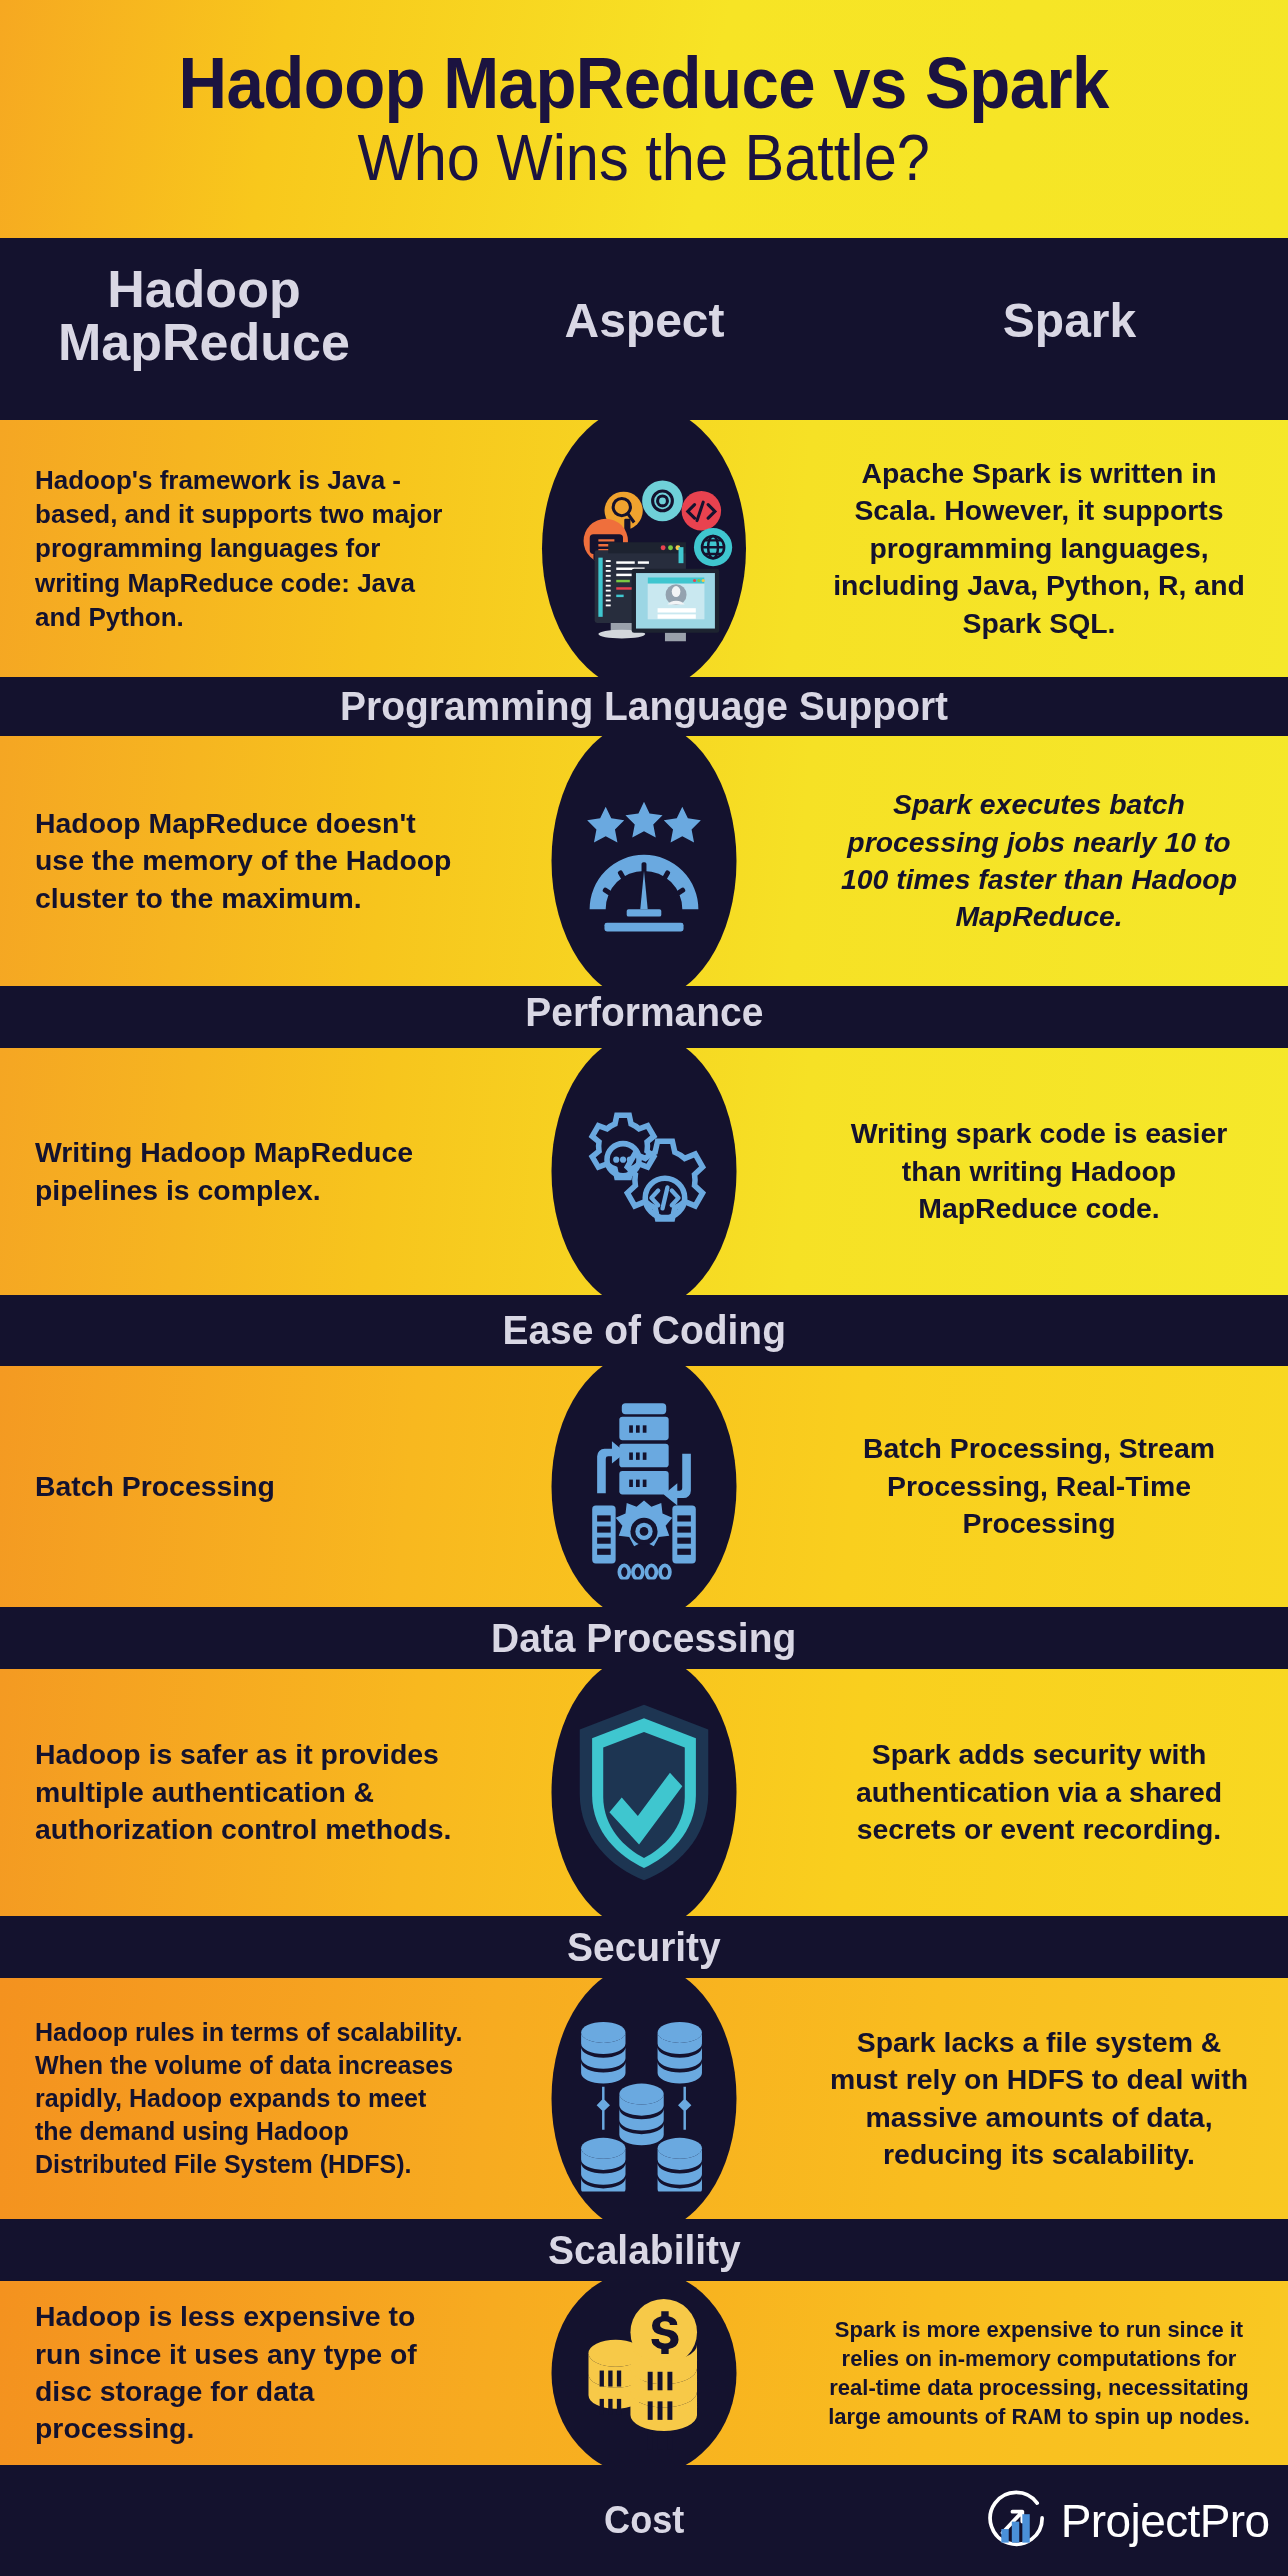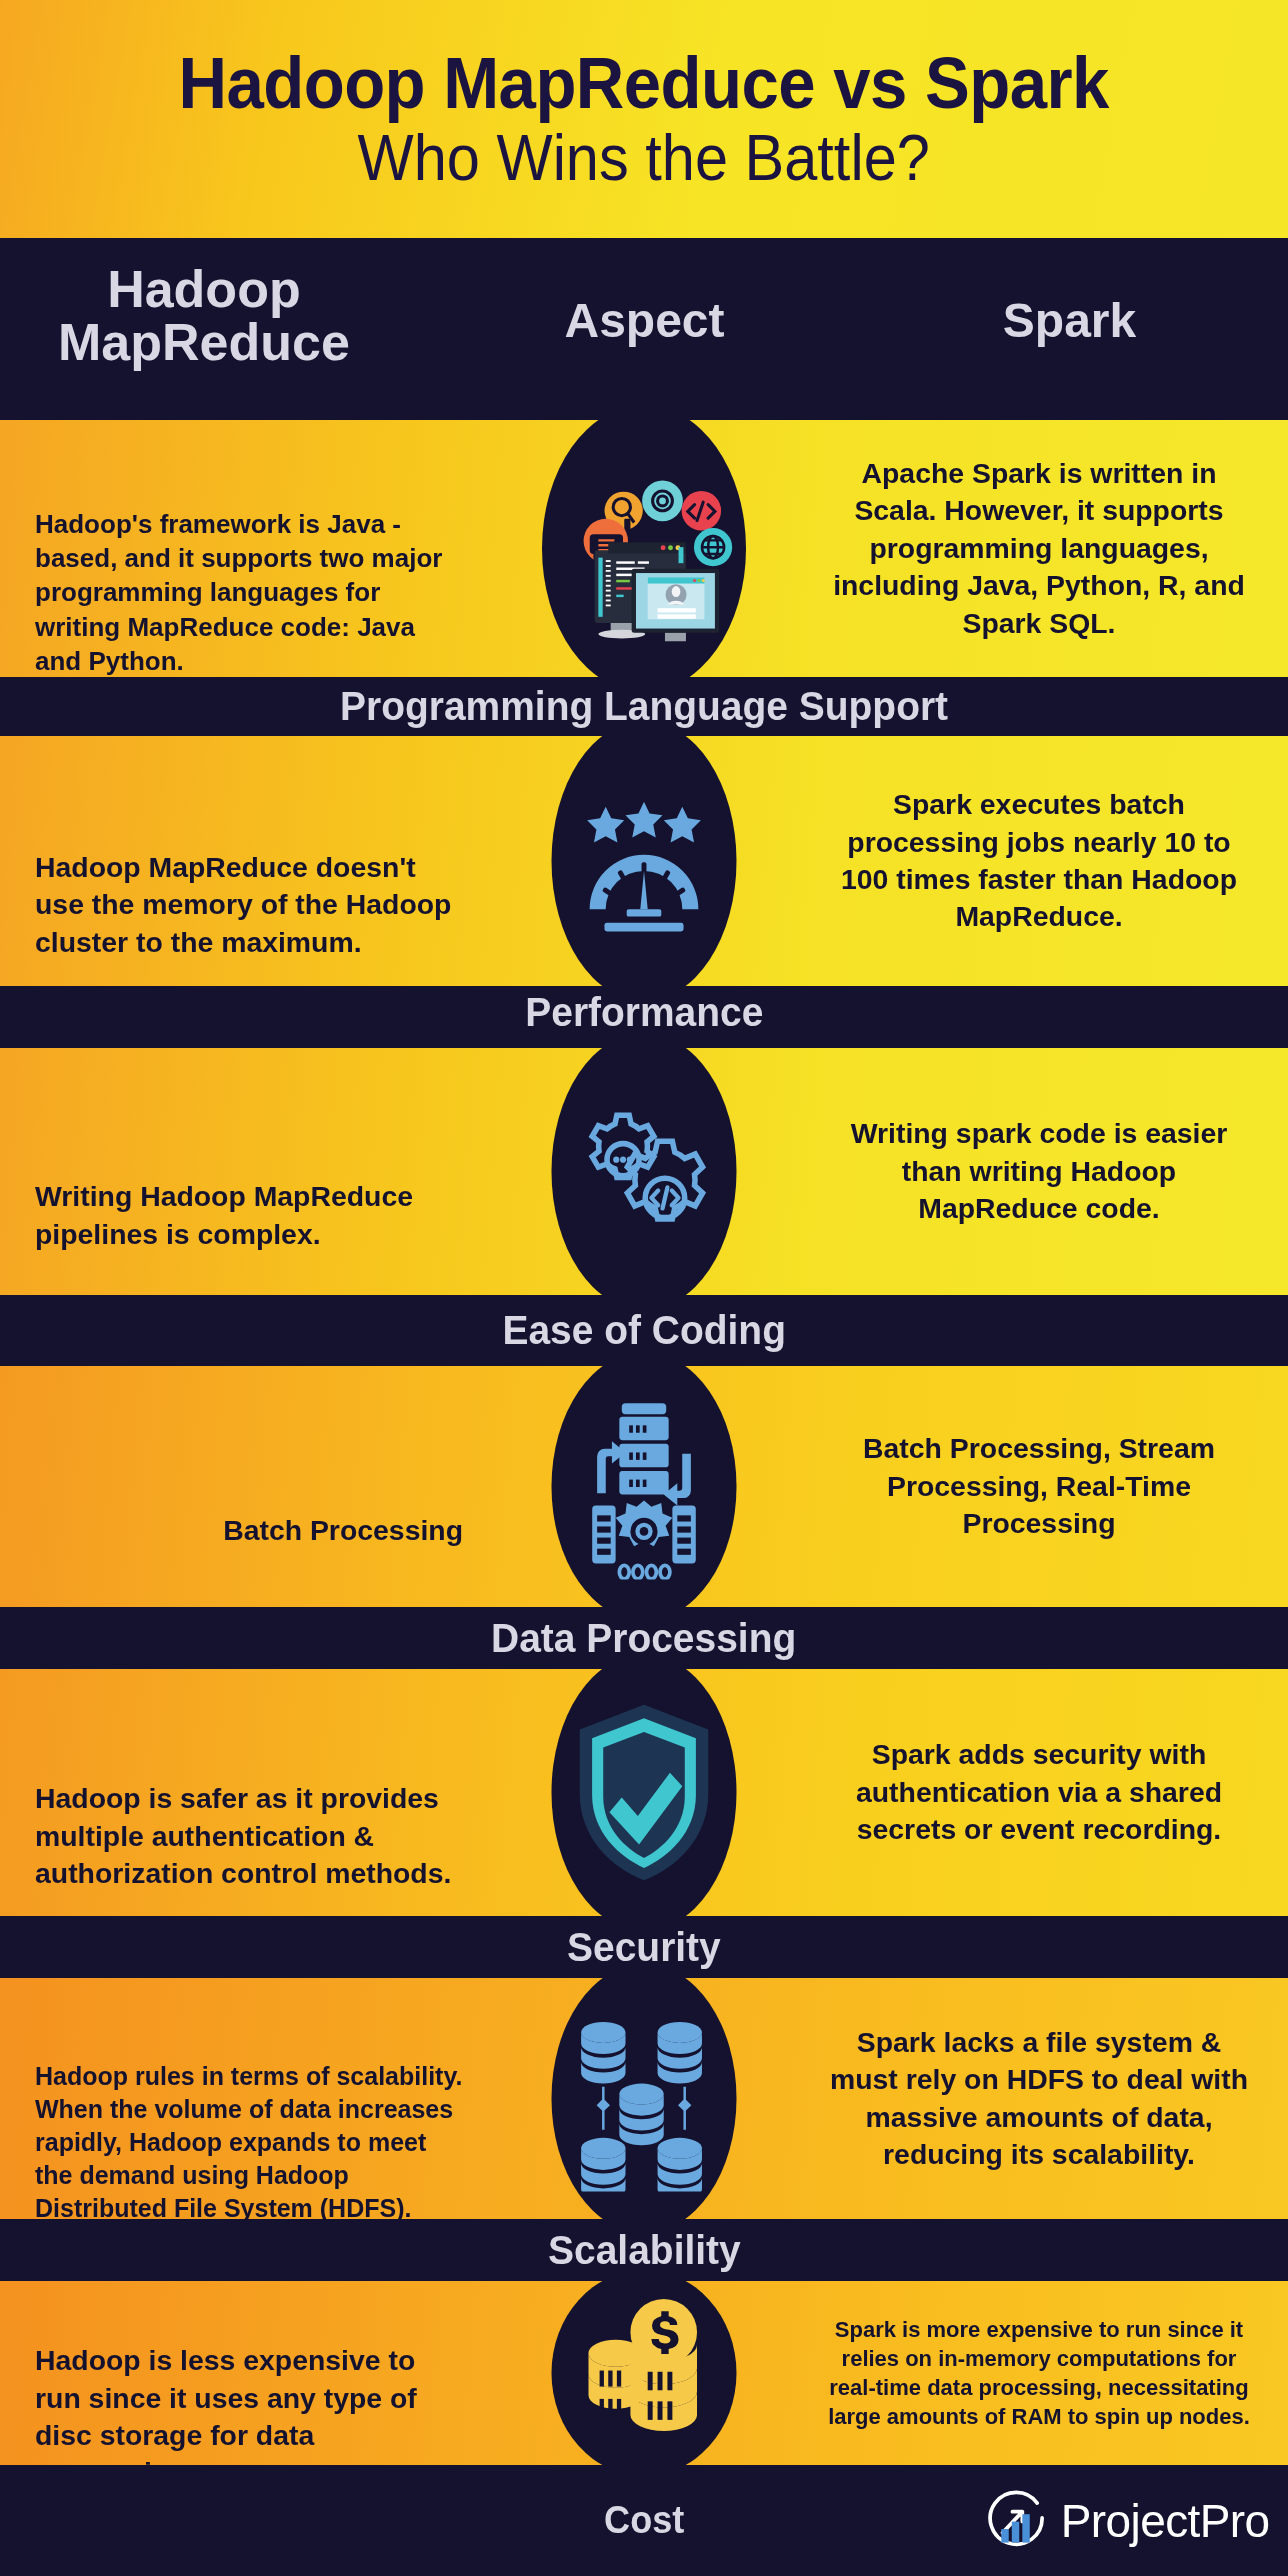--- a/index.html
+++ b/index.html
@@ -65,21 +65,21 @@
     background:#14122e;
     border-radius:50% / 50%;
   }
   .lens-wide{width:204px;}
 
   .cell{
     position:absolute;top:0;height:100%;
     display:flex;align-items:center;
     color:#14122e;font-weight:bold;
   }
-  .cell-left{left:0;width:488px;padding:0 25px 0 35px;justify-content:flex-end;margin-top:44px;}
+  .cell-left{left:0;width:488px;padding:0 25px 0 35px;justify-content:flex-start;}
   .cell-right{right:0;width:488px;padding:0 35px 0 25px;justify-content:flex-end;}
   .cell-left .txt{text-align:left;}
   .cell-right .txt{text-align:center;}
   .txt{line-height:1.32;}
 
   
   .aspect-bar{
     position:absolute;left:0;width:1288px;background:#14122e;
     display:flex;align-items:center;justify-content:center;
   }
@@ -234,21 +234,21 @@
         <path d="M140 152 l10 66 -20 0z" fill="#14122e"></path>
         <path d="M140 156 l6 62 -12 0z" fill="#6aa9e0"></path>
         <rect x="112" y="218" width="56" height="12" rx="3" fill="#6aa9e0"></rect>
         <rect x="76" y="240" width="128" height="14" rx="4" fill="#6aa9e0"></rect>
       </svg>
     </div>
     <div class="cell cell-left">
       <div class="txt" style="font-size:28.4px;">Hadoop MapReduce doesn't use the memory of the Hadoop cluster to the maximum.</div>
     </div>
     <div class="cell cell-right">
-      <div class="txt" style="font-size:28.4px;">Spark executes batch processing jobs nearly 10 to 100 times faster than Hadoop MapReduce.</div>
+      <div class="txt" style="font-size:28.4px;font-style:italic;">Spark executes batch processing jobs nearly 10 to 100 times faster than Hadoop MapReduce.</div>
     </div>
   </div>
 
   <div class="aspect-bar" style="top:986px;height:52px;">
     <div class="lbl">Performance</div>
   </div>
 
   <div class="row" style="top:1048px;height:247px;">
     <div class="row-bg grad-a"></div>
     <div class="lens"></div>

